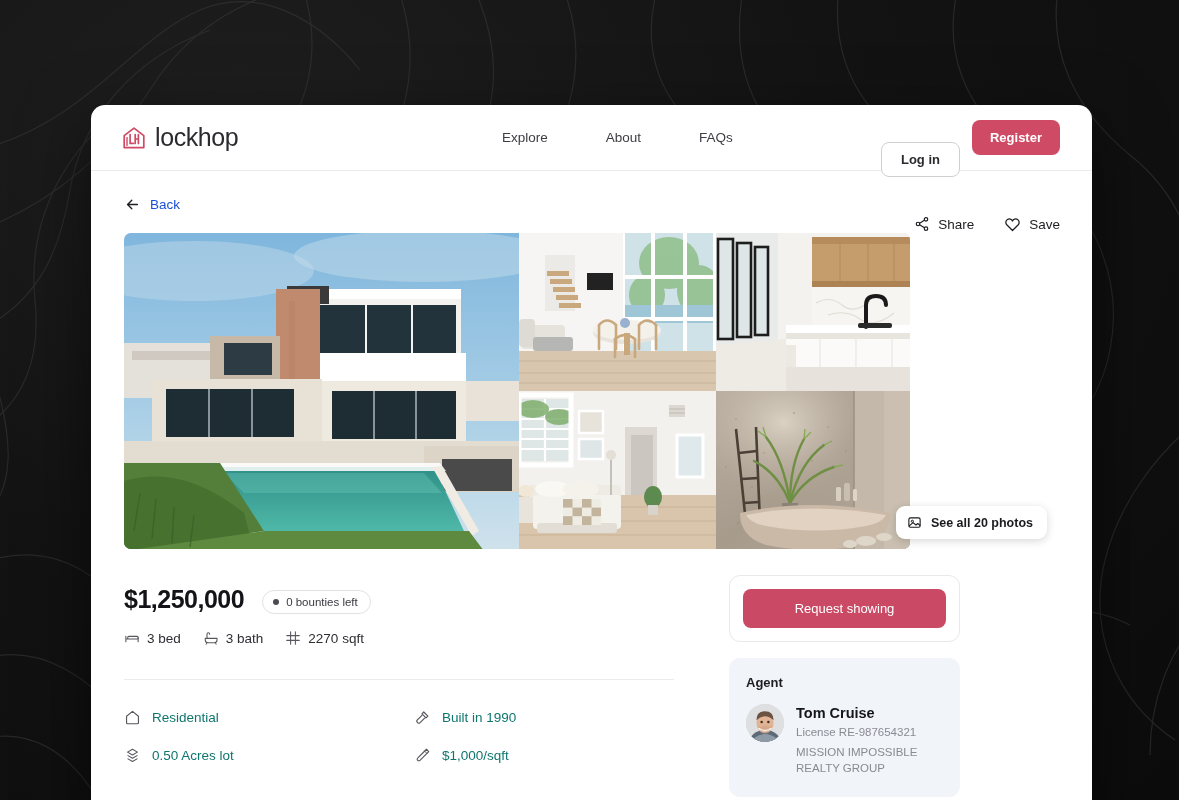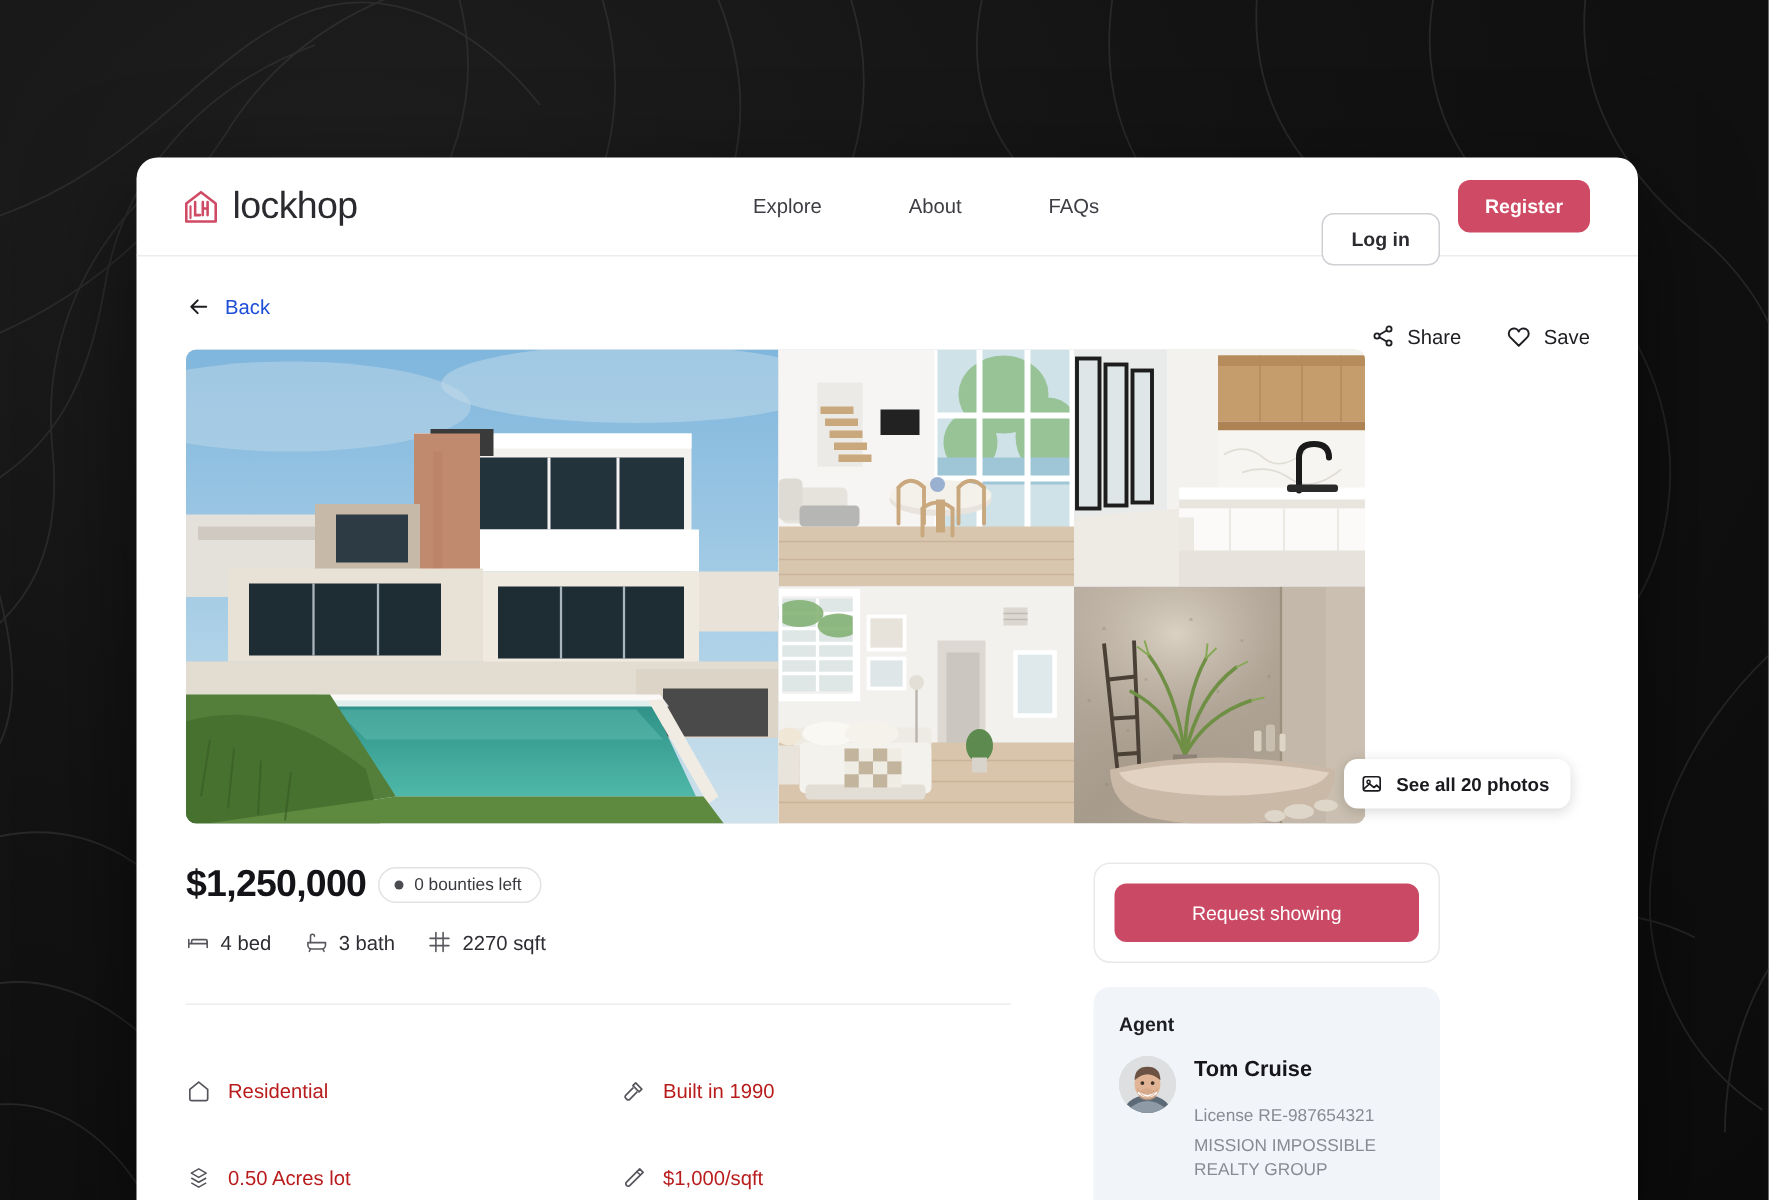--- a/index.html
+++ b/index.html
@@ -166,21 +166,21 @@
     cursor: pointer;
     font-family: inherit;
     box-shadow: 0 2px 9px rgba(0,0,0,.16);
   }
 
   
   #lower { display: flex; gap: 0; padding-top: 22px; }
   #col-main { width: 550px; }
   #col-side { width: 231px; margin-left: 55px; }
 
-  #price-row { display: flex; align-items: center; gap: 8px; }
+  #price-row { display: flex; align-items: flex-end; gap: 18px; margin-top: 10px; }
   #price {
     font-size: 25px;
     font-weight: 700;
     color: #141418;
     letter-spacing: -.5px;
   }
   #bounty-badge {
     display: inline-flex;
     align-items: center;
     gap: 7px;
@@ -227,23 +227,22 @@
     margin-top: 29px;
     display: grid;
     grid-template-columns: 290px 1fr;
     row-gap: 21px;
   }
   .fact {
     display: flex;
     align-items: center;
     gap: 11px;
     font-size: 13.5px;
-    color: #b91c1c;
+    color: #0f766e;
     white-space: nowrap;
-    margin-top: 20px;
   }
 
   
   #cta-card {
     border: 1px solid #e9e9ec;
     border-radius: 11px;
     padding: 13px;
     background: #fff;
   }
   #request-btn {
@@ -281,21 +280,21 @@
   #avatar svg { display: block; width: 100%; height: 100%; }
   #agent-name {
     font-size: 14.5px;
     font-weight: 700;
     color: #16161a;
     line-height: 1.25;
   }
   #agent-license {
     font-size: 11.5px;
     color: #8a8a93;
-    margin-top: 16px;
+    margin-top: 4px;
   }
   #agent-org {
     font-size: 11.5px;
     color: #8a8a93;
     margin-top: 7px;
     line-height: 1.35;
     max-width: 158px;
   }
 
   svg.ic { display: block; }
@@ -705,21 +704,21 @@
           </div>
         </div>
 
 
         <div id="specs">
           <div class="spec">
             <svg class="ic" width="16" height="16" viewBox="0 0 24 24">
               <path d="M2.8 9.5 V17.5 M2.8 13.6 H21.2 M21.2 11.6 V17.5" fill="none" stroke="#57575e" stroke-width="1.6" stroke-linecap="round"></path>
               <path d="M5.6 13.6 V11.2 a1.6 1.6 0 0 1 1.6-1.6 h12.4 a1.6 1.6 0 0 1 1.6 1.6 v2.4" fill="none" stroke="#57575e" stroke-width="1.6" stroke-linejoin="round"></path>
             </svg>
-            <span>4 bed</span>
+            <span>3 bed</span>
           </div>
           <div class="spec">
             <svg class="ic" width="16" height="16" viewBox="0 0 24 24">
               <path d="M3.4 12.6 H21 v2.4 a4 4 0 0 1 -4 4 H7.4 a4 4 0 0 1 -4 -4 Z" fill="none" stroke="#57575e" stroke-width="1.6" stroke-linejoin="round"></path>
               <path d="M6 12.6 V6.2 a2 2 0 0 1 2 -2 a2 2 0 0 1 2 2" fill="none" stroke="#57575e" stroke-width="1.6" stroke-linecap="round"></path>
               <path d="M5.8 19.4 4.8 21.4 M18.6 19.4 19.6 21.4" fill="none" stroke="#57575e" stroke-width="1.5" stroke-linecap="round"></path>
             </svg>
             <span>3 bath</span>
           </div>
           <div class="spec">

